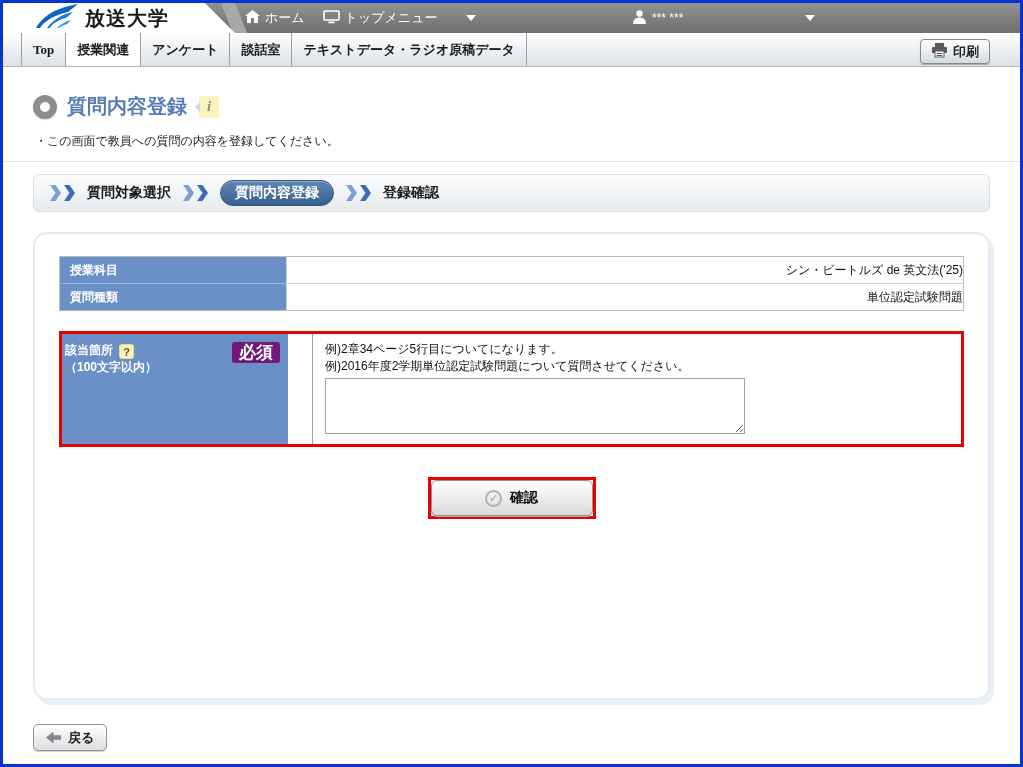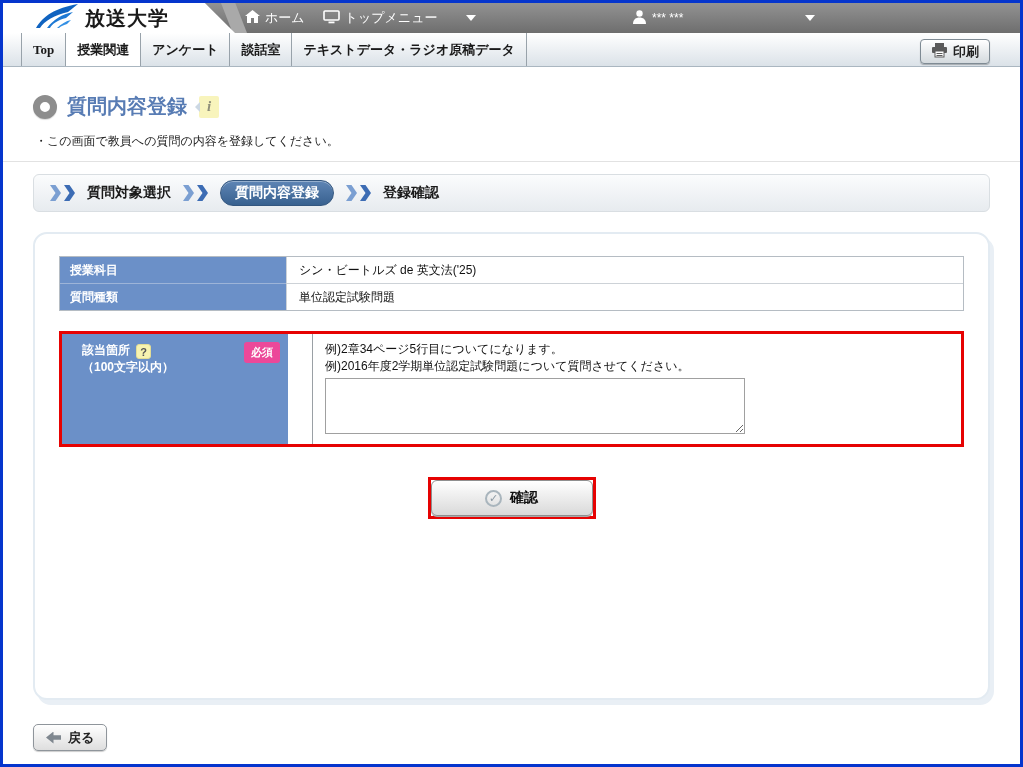--- a/index.html
+++ b/index.html
@@ -53,31 +53,31 @@
 
   
   .panel { margin:20px 30px 0 30px; height:468px; background:#fff; border:2px solid #e3ebf2; border-radius:14px;
            box-shadow:4px 5px 0 #e9eff5; position:relative; }
 
   .info-table { margin:22px 24px 0 24px; border:1px solid #b5bcc3; }
   .info-row { display:grid; grid-template-columns:226px 1fr; }
   .info-row + .info-row .cell-label { border-top:1px solid #9db4d8; }
   .info-row + .info-row .cell-value { border-top:1px solid #cdd2d7; }
   .cell-label { background:#6b90c8; color:#fff; font-size:12px; font-weight:bold; line-height:26px; padding-left:10px; }
-  .cell-value { background:#fff; font-size:12px; color:#111; line-height:26px; padding-left:12px; border-left:1px solid #cdd2d7; }
+  .cell-value { background:#fff; font-size:12px; color:#111; line-height:26px; padding-left:12px; border-left:1px solid #cdd2d7;text-align:right; }
 
   .red-section { margin:20px 24px 0 24px; border:3px solid #e60202; }
   .f-row { display:grid; grid-template-columns:226px 1fr; }
   .f-row + .f-row { border-top:1px solid #9aa0a5; }
-  .f-label { background:#6b90c8; color:#fff; font-size:12px; font-weight:bold; padding:8px 20px; position:relative; line-height:17px; }
+  .f-label { background:#6b90c8; color:#fff; font-size:12px; font-weight:bold; padding:8px 3px; position:relative; line-height:17px; }
   .f-value { background:#fff; padding:7px 12px; border-left:1px solid #9aa0a5; font-size:12px; color:#111;margin-left:24px; }
   .row-loc { min-height:110px; } .row-body { min-height:102px; } .row-file { min-height:64px; }
   .help-badge { display:inline-block; width:15px; height:15px; background:#f7f3b0; border:1px solid #e3dd96; border-radius:3px;
                 color:#555; font-size:11px; font-weight:bold; text-align:center; line-height:14px; vertical-align:-2px; margin-left:6px; cursor:pointer; }
-  .req-badge { position:absolute; right:8px; top:8px; background:#ec4899; color:#fff; font-size:11px; font-weight:bold;
+  .req-badge { position:absolute; right:8px; top:8px; background:#701a75; color:#fff; font-size:17px; font-weight:bold;
                padding:2px 7px; border-radius:3px; }
   .example-line { line-height:17px; }
   textarea { display:block; margin-top:3px; width:420px; border:1px solid #a0a0a0; background:#fff; resize:both;
              font-family:"Liberation Sans","DejaVu Sans",sans-serif; font-size:12px; padding:2px; }
   .ta-loc { height:56px; } .ta-body { height:88px; margin-top:2px; }
 
   .attach-btn { display:inline-flex; align-items:center; gap:7px; height:28px; padding:0 12px; margin-top:5px;
                 border:1px solid #7e868e; border-radius:4px; background:linear-gradient(180deg,#fdfdfd,#d7d7d7);
                 font-size:13px; font-weight:bold; color:#222; box-shadow:0 1px 0 #b9b9b9; cursor:pointer; }
 

